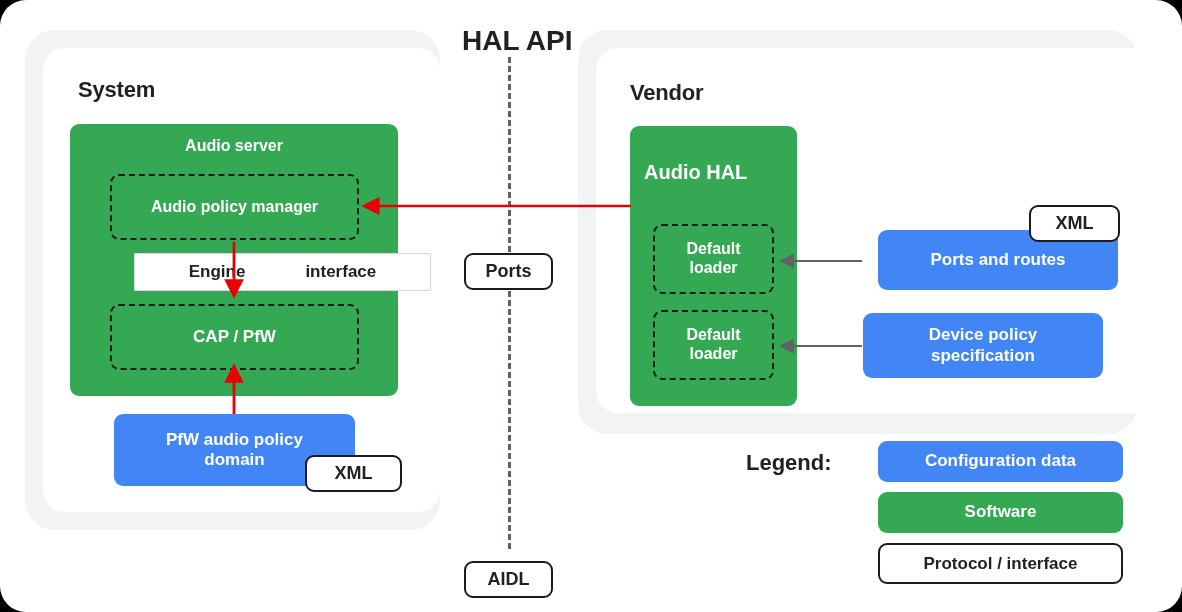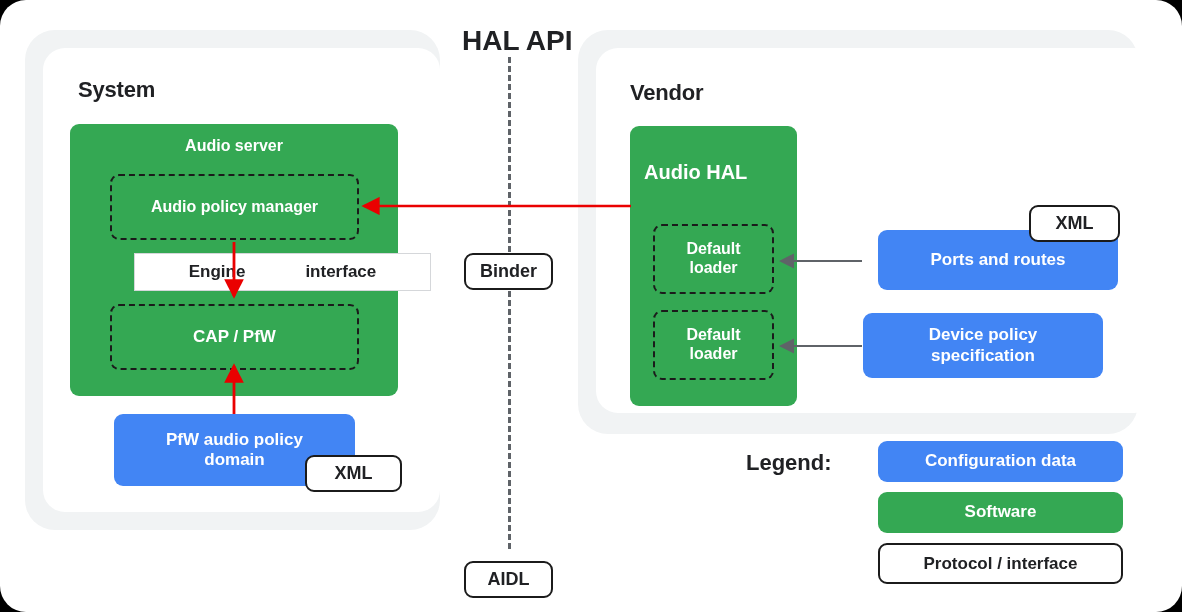--- a/index.html
+++ b/index.html
@@ -174,21 +174,21 @@
     <span>PfW audio policy</span>
     <span>domain</span>
   </div>
 
   <div class="abs pill" style="left:305px; top:455px; width:97px; height:37px; font-size:18px;">XML</div>
 
   <div class="abs divider-label" style="left:462px; top:25px;">HAL API</div>
 
   <div class="abs divider-line" style="left:508px; top:57px; height:492px;"></div>
 
-  <div class="abs pill" style="left:464px; top:253px; width:89px; height:37px; font-size:18px;">Binder</div>
+  <div class="abs pill" style="left:464px; top:253px; width:89px; height:37px; font-size:18px;">Ports</div>
 
   <div class="abs pill" style="left:464px; top:553px; width:89px; height:37px; font-size:18px;margin-top:8px;">AIDL</div>
 
   <div class="abs panel-outer" style="left:578px; top:30px; width:560px; height:404px;"></div>
   <div class="abs panel-inner" style="left:596px; top:48px; width:560px; height:365px;"></div>
 
   <div class="abs section-title" style="left:630px; top:80px;">Vendor</div>
 
   <div class="green-container" style="left:630px; top:126px; width:167px; height:280px;">
     <div class="gc-title" style="top:3px; font-size:20px; text-align:left; padding-left:14px;margin-top:32px;">Audio HAL</div>

